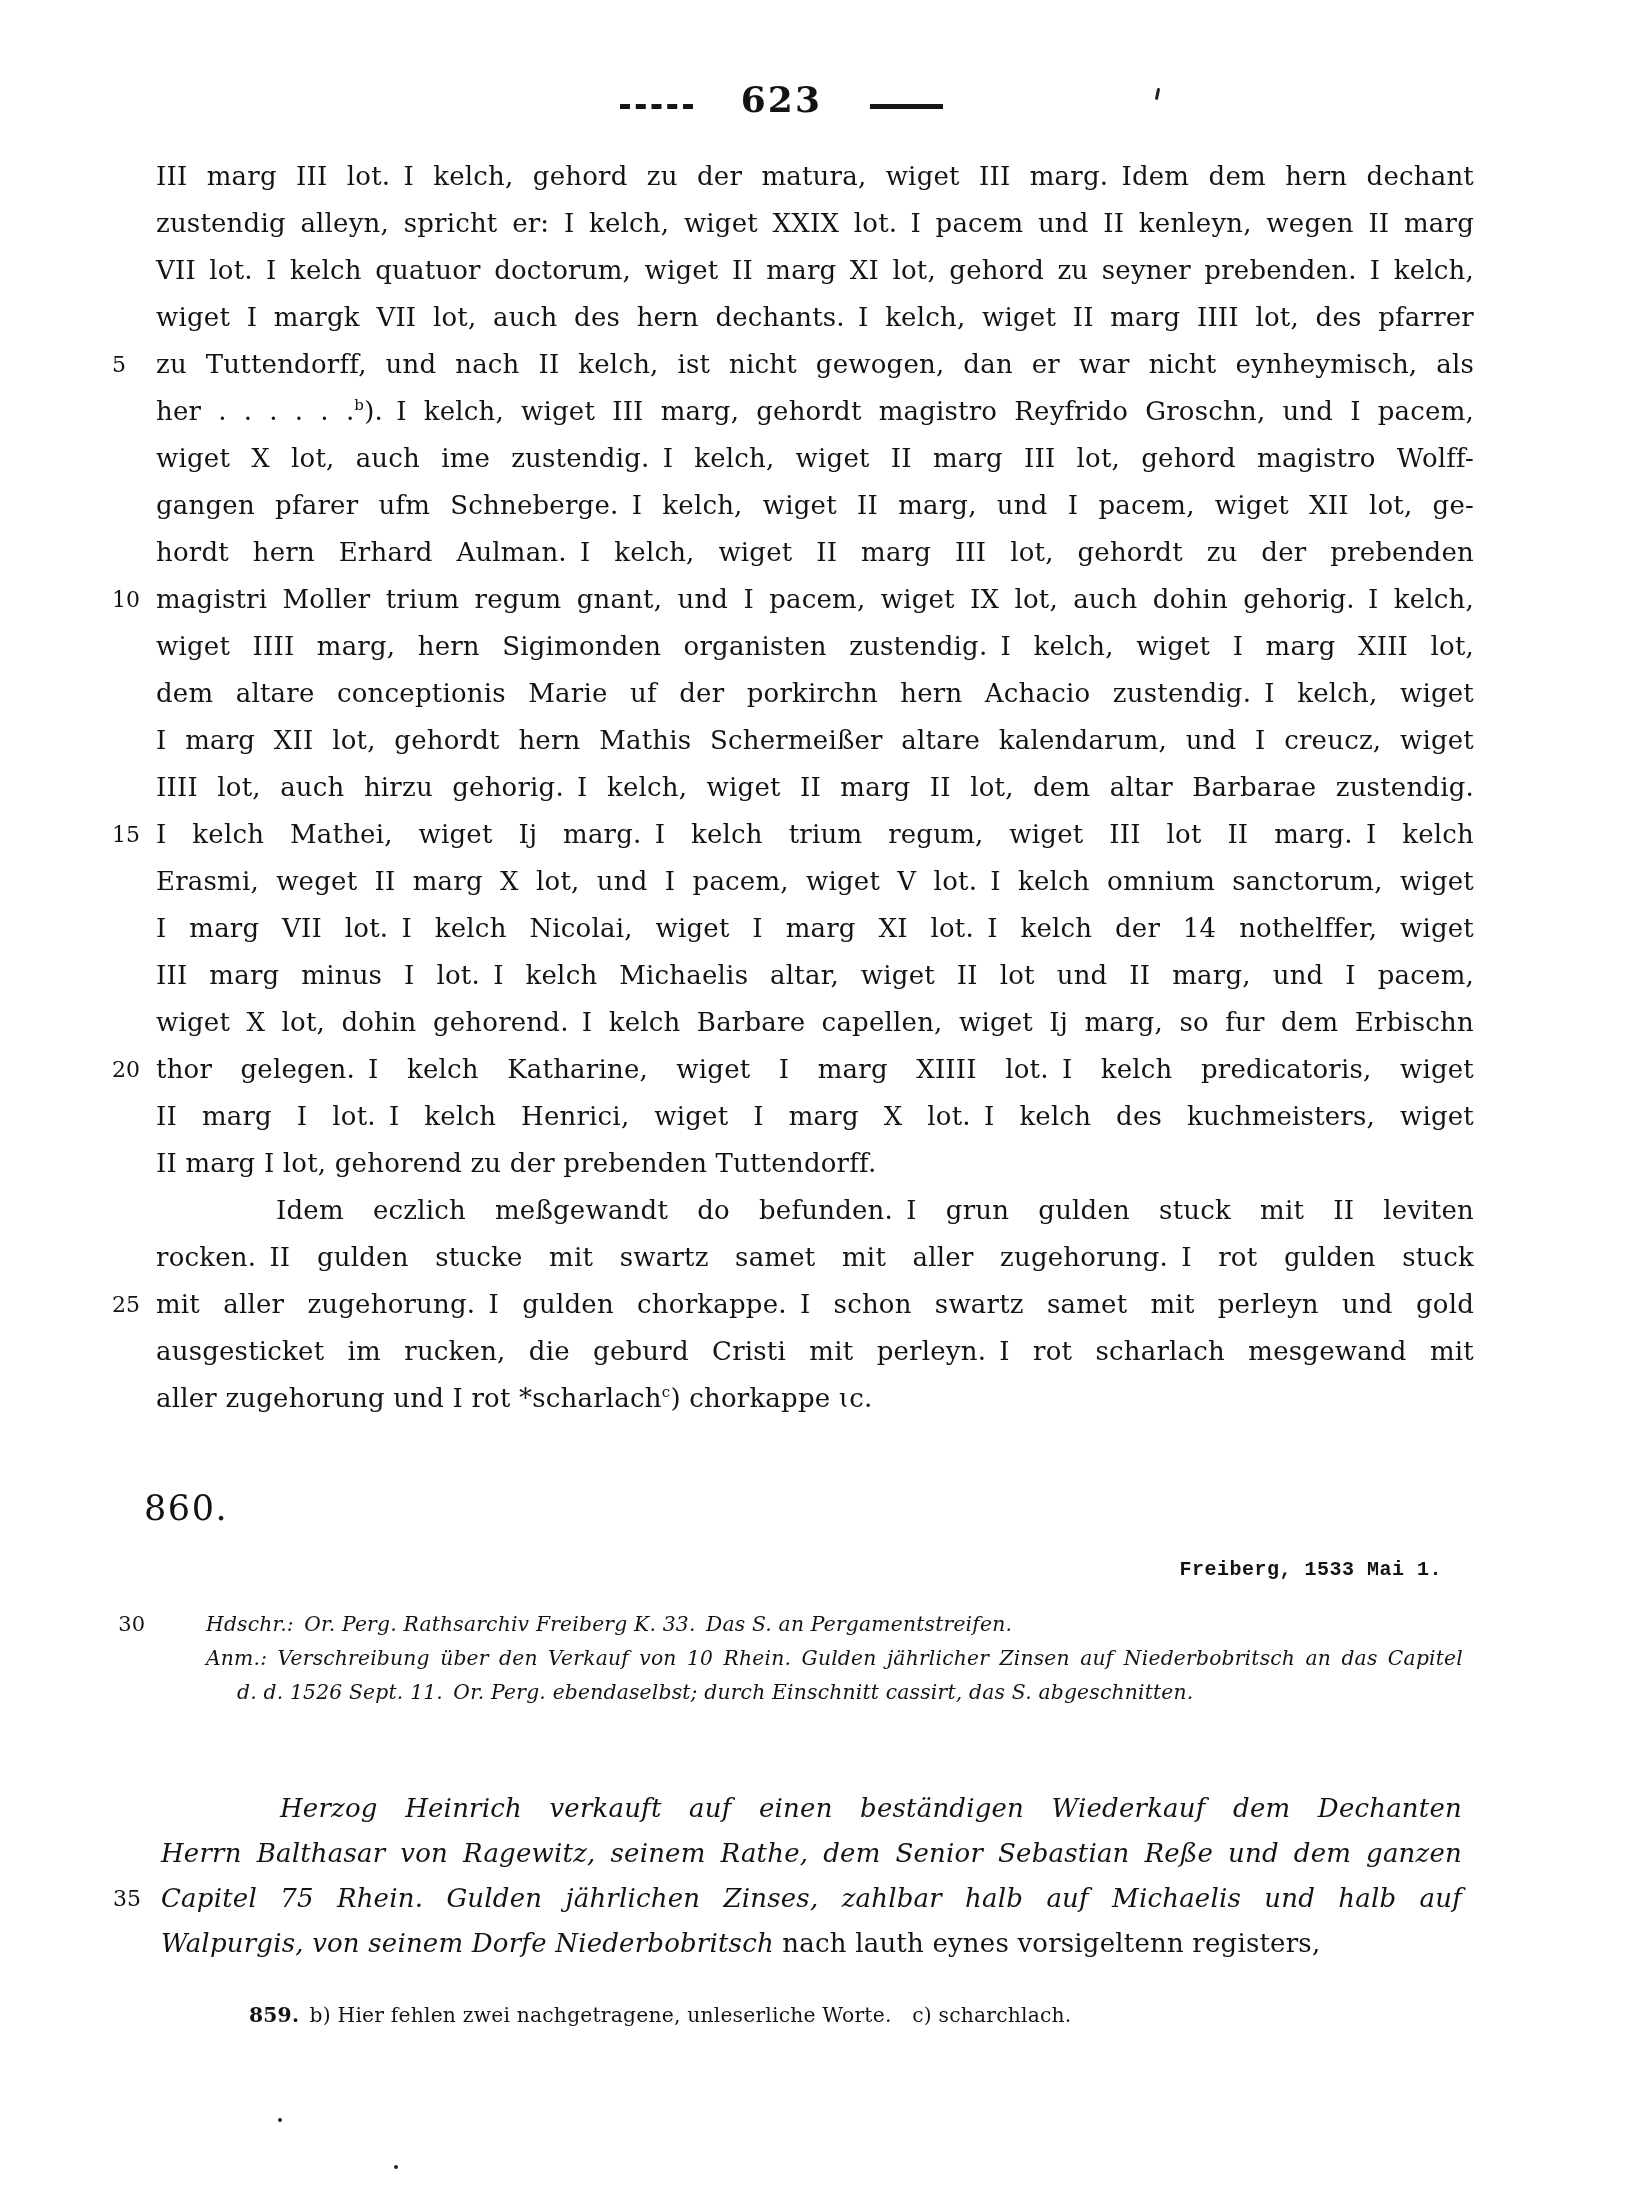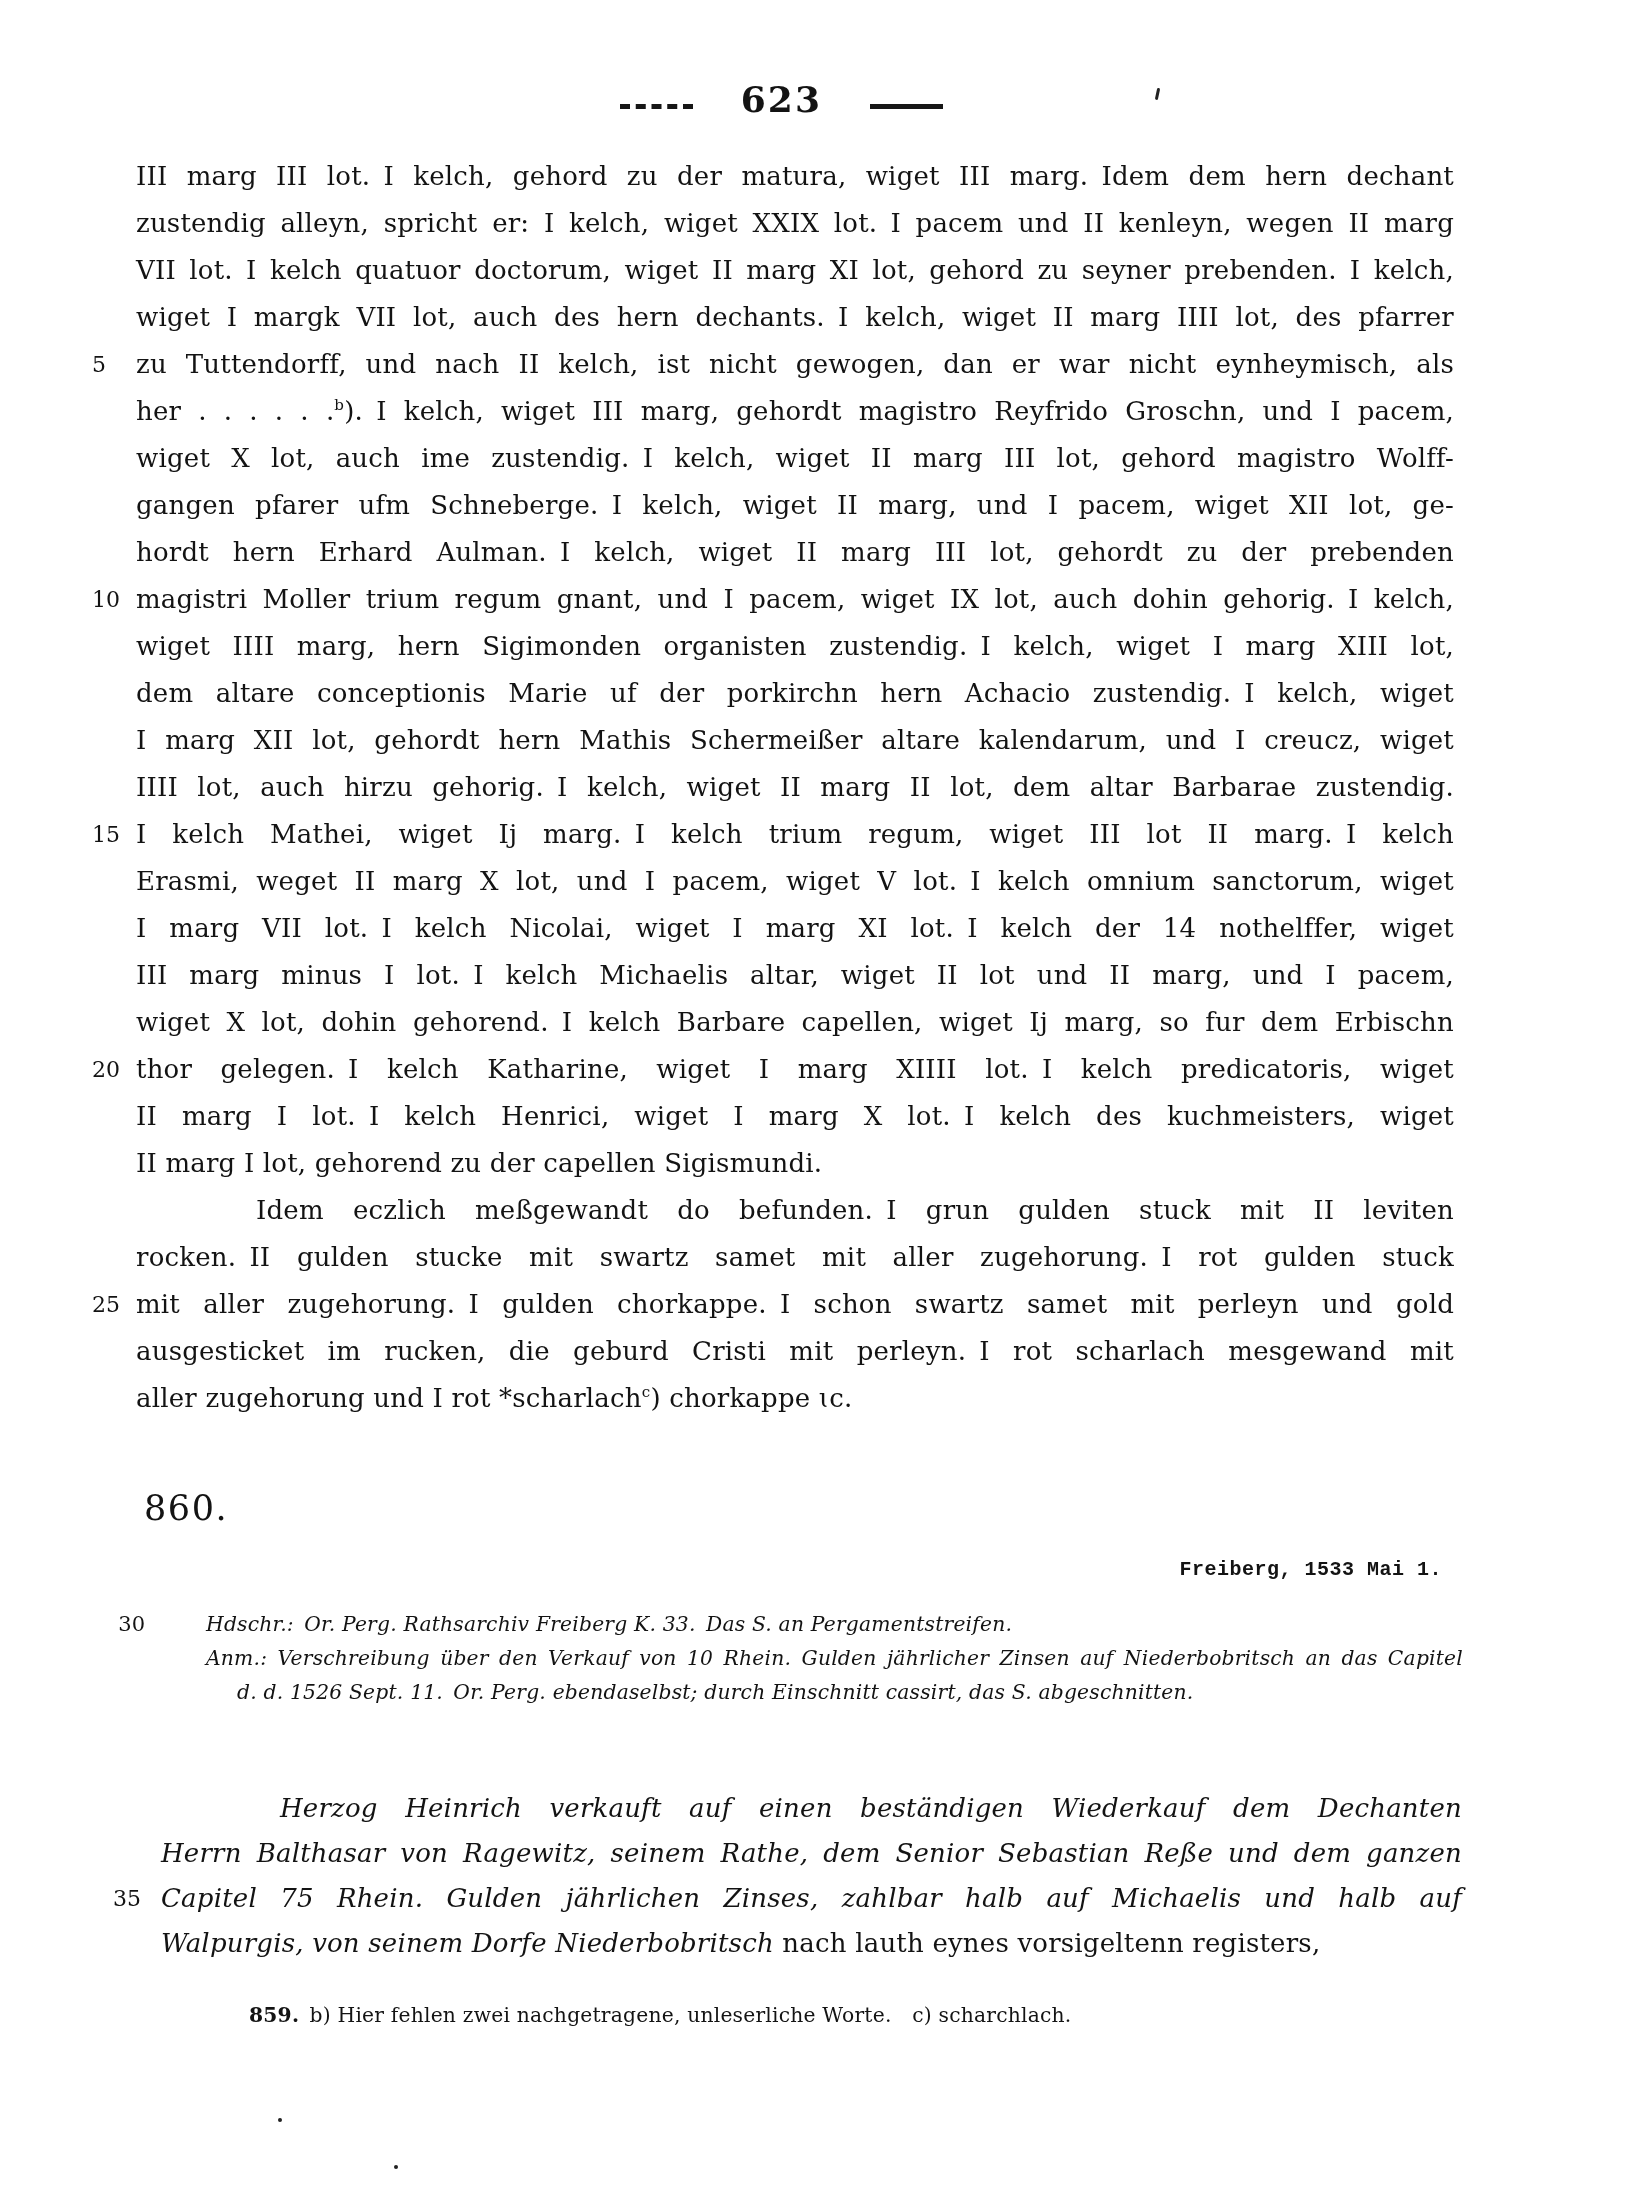--- a/index.html
+++ b/index.html
@@ -26,21 +26,21 @@
   .j{text-align:justify;text-align-last:justify;}
   .mnum{
     position:absolute;top:0;left:-44px;width:32px;text-align:right;
     font-style:normal;font-weight:normal;font-size:22px;letter-spacing:0;
   }
   .sup{vertical-align:super;font-size:.58em;line-height:0;}
   .roman{font-style:normal;}
   .ital{}
   .bold{font-weight:bold;}
   #main-block{
-    position:absolute;left:136px;top:153px;width:1318px;
+    position:absolute;left:156px;top:153px;width:1318px;
     font-size:26px;
   }
   #main-block .tline{line-height:47px;}
   .ind-idem{text-indent:120px;}
   
   .entry-heading{
     position:absolute;left:144px;top:1488px;width:1318px;
     font-size:35px;letter-spacing:1.6px;
   }
   .entry-dateline{
@@ -99,21 +99,21 @@
       <div class="tline j"><span>dem altare conceptionis Marie uf der porkirchn hern Achacio zustendig. I kelch, wiget</span></div>
       <div class="tline j"><span>I marg XII lot, gehordt hern Mathis Schermeißer altare kalendarum, und I creucz, wiget</span></div>
       <div class="tline j"><span>IIII lot, auch hirzu gehorig. I kelch, wiget II marg II lot, dem altar Barbarae zustendig.</span></div>
       <div class="tline j"><span class="mnum">15</span><span>I kelch Mathei, wiget Ij marg. I kelch trium regum, wiget III lot II marg. I kelch</span></div>
       <div class="tline j"><span>Erasmi, weget II marg X lot, und I pacem, wiget V lot. I kelch omnium sanctorum, wiget</span></div>
       <div class="tline j"><span>I marg VII lot. I kelch Nicolai, wiget I marg XI lot. I kelch der 14 nothelffer, wiget</span></div>
       <div class="tline j"><span>III marg minus I lot. I kelch Michaelis altar, wiget II lot und II marg, und I pacem,</span></div>
       <div class="tline j"><span>wiget X lot, dohin gehorend. I kelch Barbare capellen, wiget Ij marg, so fur dem Erbischn</span></div>
       <div class="tline j"><span class="mnum">20</span><span>thor gelegen. I kelch Katharine, wiget I marg XIIII lot. I kelch predicatoris, wiget</span></div>
       <div class="tline j"><span>II marg I lot. I kelch Henrici, wiget I marg X lot. I kelch des kuchmeisters, wiget</span></div>
-      <div class="tline"><span>II marg I lot, gehorend zu der capellen Sigismundi.</span></div>
+      <div class="tline"><span>II marg I lot, gehorend zu der prebenden Tuttendorff.</span></div>
       <div class="tline j ind-idem"><span>Idem eczlich meßgewandt do befunden. I grun gulden stuck mit II leviten</span></div>
       <div class="tline j"><span>rocken. II gulden stucke mit swartz samet mit aller zugehorung. I rot gulden stuck</span></div>
       <div class="tline j"><span class="mnum">25</span><span>mit aller zugehorung. I gulden chorkappe. I schon swartz samet mit perleyn und gold</span></div>
       <div class="tline j"><span>ausgesticket im rucken, die geburd Cristi mit perleyn. I rot scharlach mesgewand mit</span></div>
       <div class="tline"><span>aller zugehorung und I rot *scharlach</span><span class="sup">c</span><span>) chorkappe ɩc.</span></div>
     </div>
 
   <div class="entry-heading">860.</div>
   <div class="entry-dateline">Freiberg, 1533 Mai 1.</div>
 

